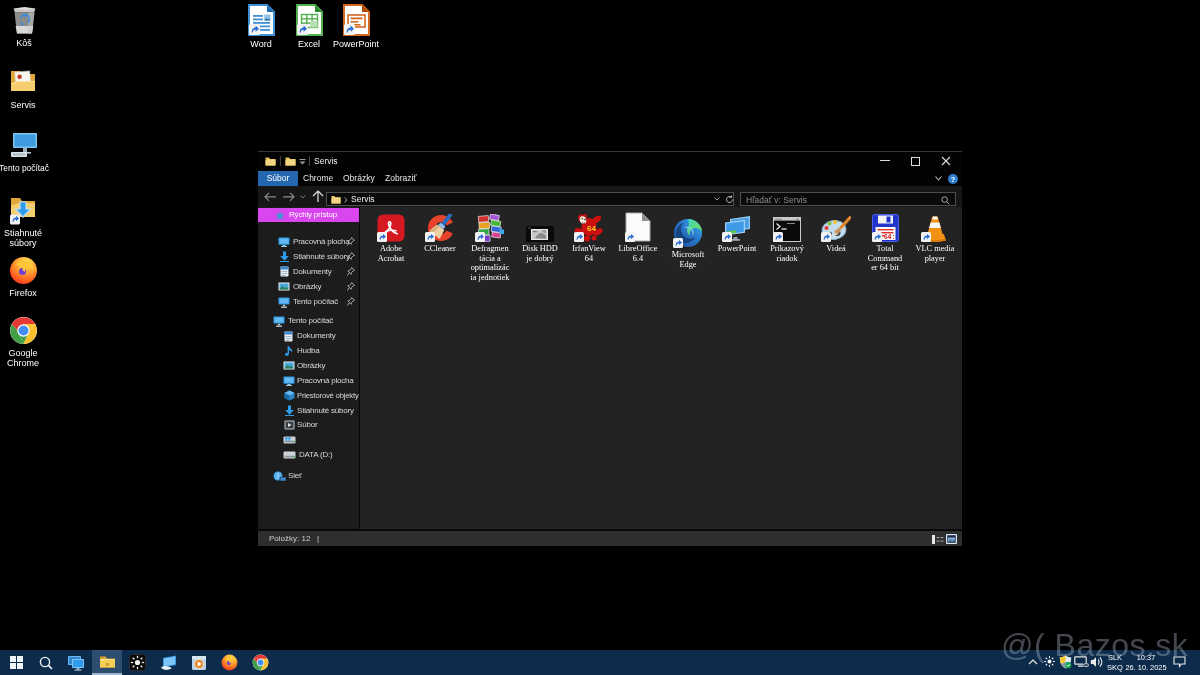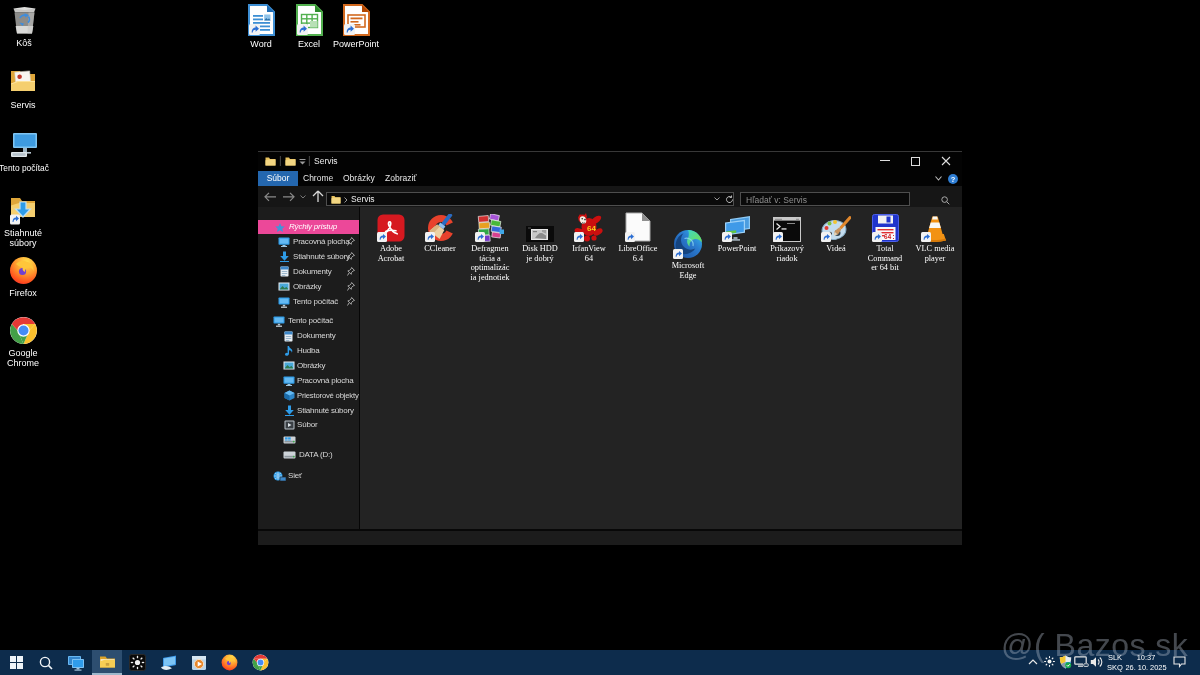--- a/index.html
+++ b/index.html
@@ -259,30 +259,30 @@
         </svg>
       <div class="abs" style="left:24px; top:1px; font-size:8.5px; color:#f0f0f0;">Servis</div>
       <svg class="abs" style="left:387px; top:4px;" width="6" height="4" viewBox="0 0 6 4">
           <path d="M0.5,0.5 L3,3 L5.5,0.5" stroke="#999" stroke-width="1" fill="none"></path>
         </svg>
       <svg class="abs" style="left:398px; top:2px;" width="9" height="9" viewBox="0 0 9 9">
           <path d="M7.5,4.5 a3,3 0 1 1 -1,-2.2 M6.5,0.5 L6.6,2.4 L4.7,2.5" stroke="#bbb" stroke-width="1" fill="none"></path>
         </svg>
     </div>
 
-    <div class="abox" style="left:482px; width:170px;">
+    <div class="abox" style="left:482px; width:216px;">
       <div class="abs" style="left:5px; top:1.5px; font-size:8.5px; color:#8f8f8f;">Hľadať v: Servis</div>
       <svg class="abs" style="left:200px; top:2.5px;" width="9" height="9" viewBox="0 0 9 9">
           <circle cx="3.6" cy="3.6" r="2.8" stroke="#aaa" stroke-width="1" fill="none"></circle>
           <line x1="5.8" y1="5.8" x2="8.3" y2="8.3" stroke="#aaa" stroke-width="1"></line>
         </svg>
     </div>
   </div>
   <div id="sidebar">
-    <div class="srow" style="top:13px; background:#ec4899; color:#fff;font-style:italic;">
+    <div class="srow" style="top:1px; background:#d946ef; color:#fff;">
       <svg class="abs" style="left:17px; top:3px;" width="10" height="9" viewBox="0 0 11 10">
           <path d="M5.5,0 L7,3.5 L10.8,3.8 L8,6.3 L8.9,10 L5.5,8 L2.1,10 L3,6.3 L0.2,3.8 L4,3.5 Z" fill="#4294d8"></path>
         </svg>
       <span class="txt" style="left:31px;">Rýchly prístup</span>
     </div>
     <div class="srow" style="top:27.5px;">
       <svg class="abs" style="left:20px; top:2.5px;" width="12" height="10" viewBox="0 0 12 10">
           <rect x="0.5" y="0.5" width="11" height="7.2" rx="0.8" fill="#2e9ce8"></rect>
           <rect x="1.6" y="1.6" width="8.8" height="5" fill="#64b9f2"></rect>
           <rect x="4.5" y="8" width="3" height="1" fill="#9dc6e0"></rect>
@@ -551,21 +551,21 @@
           <path d="M17,1 L25,9 L17,9 Z" fill="#8e8e8e"></path>
         </svg>
         <svg class="sc" width="10" height="10" viewBox="0 0 10 10">
             <rect width="10" height="10" rx="1.5" fill="#f2f2f2"></rect>
             <path d="M2.6,7.8 C2.6,4.9 4.1,3.6 6,3.6 L6,1.9 L9,4.6 L6,7.2 L6,5.5 C4.6,5.5 3.6,6 3.6,7.8 Z" fill="#2c6fd4"></path>
           </svg>
       </div>
       <div class="lb">LibreOffice<br>6.4</div>
     </div>
 
-    <div class="fitem" style="left:305px; top:24px;">
+    <div class="fitem" style="left:305px; top:13px;">
       <div class="fig" style="width:30px;">
         <svg width="30" height="30" viewBox="0 0 30 30">
           <defs>
             <linearGradient id="edg1" x1="0" y1="1" x2="1" y2="0">
                 <stop offset="0" stop-color="#1b4d9b"></stop>
                 <stop offset="0.6" stop-color="#2b7cd0"></stop>
                 <stop offset="1" stop-color="#35c5f0"></stop>
               </linearGradient>
             <linearGradient id="edg2" x1="0" y1="0" x2="1" y2="1">
                 <stop offset="0" stop-color="#3dd5c8"></stop>
@@ -685,20 +685,38 @@
         </svg>
         <svg class="sc" width="10" height="10" viewBox="0 0 10 10">
             <rect width="10" height="10" rx="1.5" fill="#f2f2f2"></rect>
             <path d="M2.6,7.8 C2.6,4.9 4.1,3.6 6,3.6 L6,1.9 L9,4.6 L6,7.2 L6,5.5 C4.6,5.5 3.6,6 3.6,7.8 Z" fill="#2c6fd4"></path>
           </svg>
       </div>
       <div class="lb">VLC media<br>player</div>
     </div>
   </div>
   <div id="blackstrip"></div>
+  <div id="statusbar">
+    <div class="abs" style="left:11px; top:3px;">Položky: 12&nbsp;&nbsp;&nbsp;|</div>
+    <svg class="abs" style="left:674px; top:3.5px;" width="12" height="9" viewBox="0 0 12 9">
+        <rect x="0" y="0" width="3" height="9" fill="#e8e8e8"></rect>
+        <g fill="#9a9a9a">
+          <rect x="4.5" y="2" width="3" height="1.2"></rect>
+          <rect x="8.5" y="2" width="3" height="1.2"></rect>
+          <rect x="4.5" y="5.5" width="3" height="1.2"></rect>
+          <rect x="8.5" y="5.5" width="3" height="1.2"></rect>
+        </g>
+      </svg>
+    <svg class="abs" style="left:688px; top:3px;" width="11" height="10" viewBox="0 0 11 10">
+        <rect x="0" y="0" width="11" height="10" rx="1" fill="#dce8f2"></rect>
+        <rect x="1.2" y="1.2" width="8.6" height="7.6" fill="#1c2c48"></rect>
+        <rect x="1.8" y="3.5" width="7.4" height="4.5" fill="#7ca8cc"></rect>
+        <path d="M1.8,8 l2.5,-2.5 2,1.5 1.5,-1.5 2,2.5 z" fill="#486888"></path>
+      </svg>
+  </div>
 </div>
 
 <div id="taskbar">
 
   <div class="tbi" style="left:1px;">
     <svg width="13" height="13" viewBox="0 0 13 13">
         <g fill="#eef4f8">
           <rect x="0" y="0" width="6" height="6"></rect>
           <rect x="7" y="0" width="6" height="6"></rect>
           <rect x="0" y="7" width="6" height="6"></rect>

